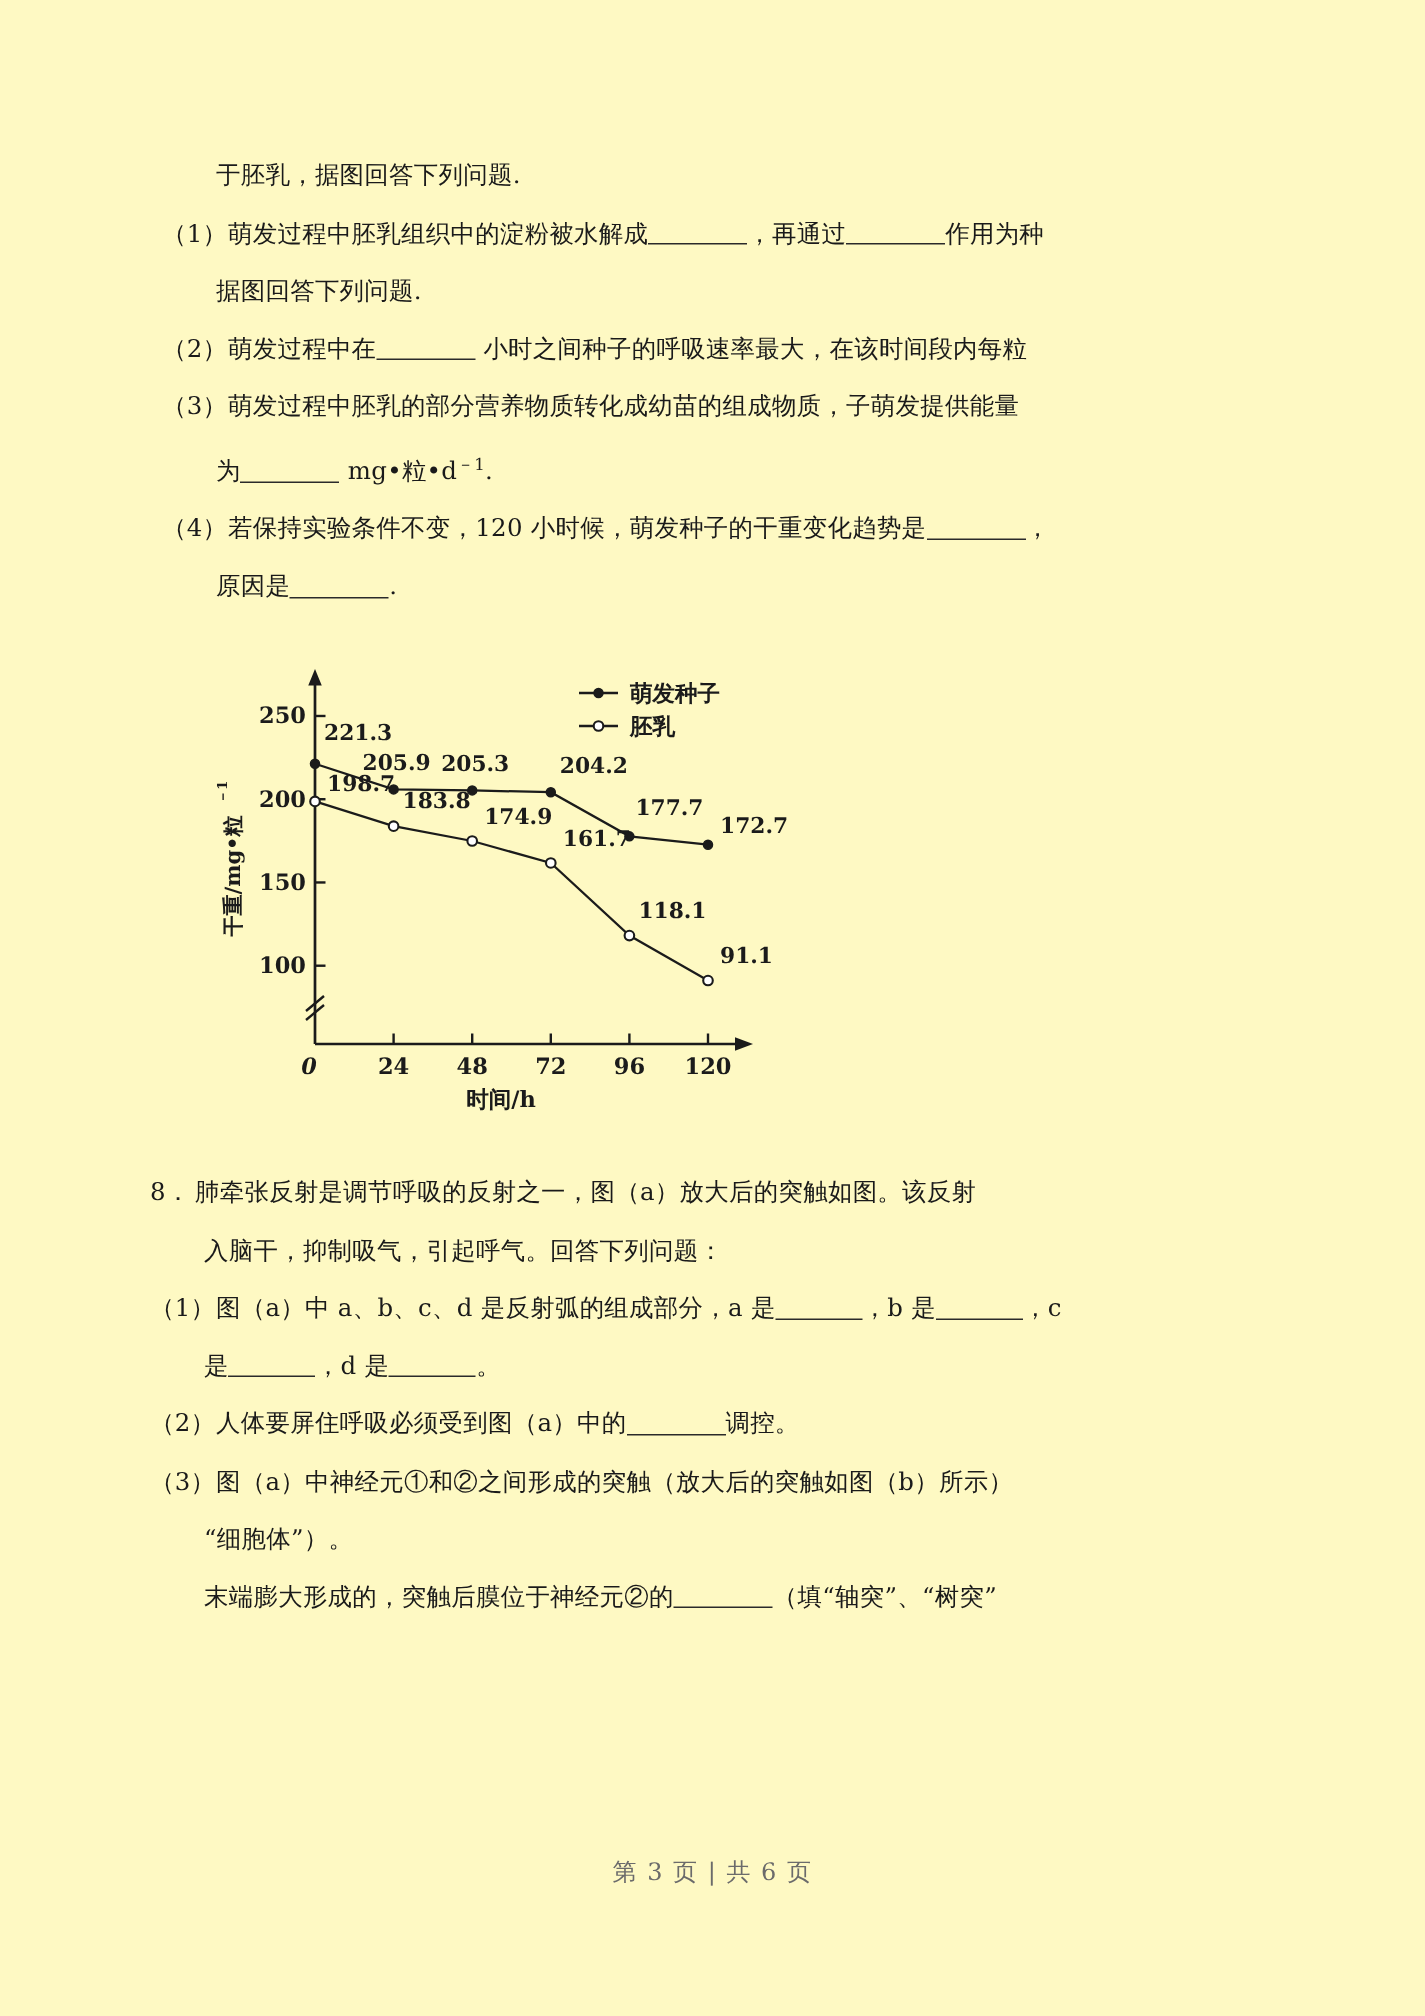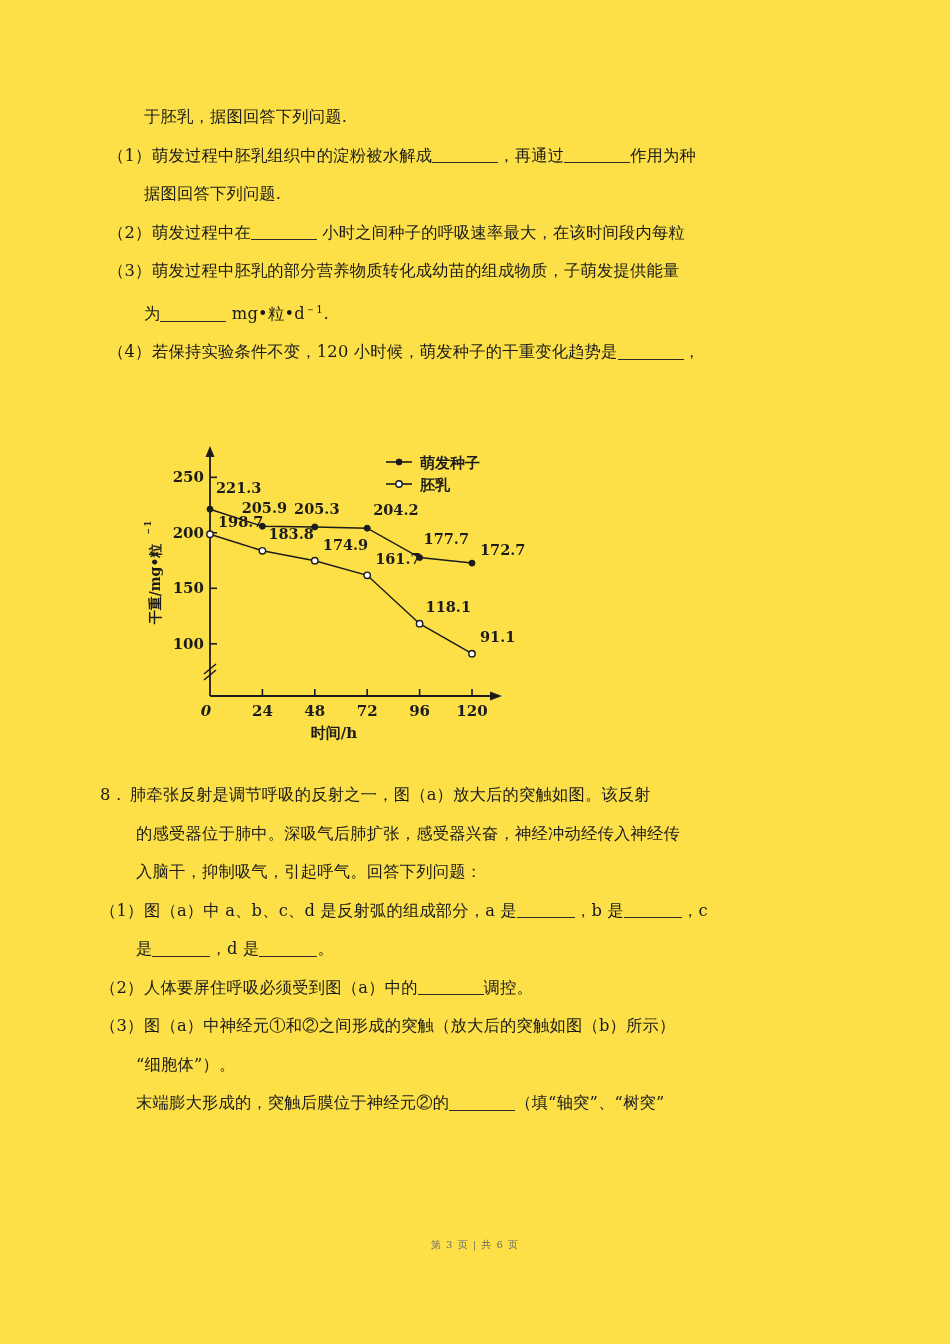--- a/index.html
+++ b/index.html
@@ -12,21 +12,21 @@
     height: 1344px;
     position: relative;
     font-family: "DejaVu Serif", "Liberation Serif", serif;
     color: #1a1a1a;
     overflow: hidden;
   }
 
   .page {
     position: absolute;
     inset: 0;
-    background: #fde047;
+    background: #fef9c3;
   }
 
   
   .body-text {
     position: absolute;
     left: 108px;
     top: 98px;
     width: 715px;
   }
 
@@ -71,21 +71,21 @@
   }
   .figure svg { display: block; }
 
   
   .footer {
     position: absolute;
     left: 0;
     right: 0;
     top: 1238px;
     text-align: center;
-    font-size: 10px;
+    font-size: 16px;
     color: #6b6b6b;
     letter-spacing: 1px;
   }
 </style>
 </head>
 <body>
 
 <div class="page">
 
   <div class="body-text" id="block1" style="top:98px;">
@@ -109,20 +109,24 @@
         <span class="marker num">（3）</span>
         <span class="ptext">萌发过程中胚乳的部分营养物质转化成幼苗的组成物质，子萌发提供能量</span>
       </div>
       <div class="para">
         <span class="marker none"></span>
         <span class="ptext">为<span class="blank b-md"></span> mg•粒•d<span class="sup">－1</span>.</span>
       </div>
       <div class="para">
         <span class="marker num">（4）</span>
         <span class="ptext">若保持实验条件不变，120 小时候，萌发种子的干重变化趋势是<span class="blank b-md"></span>，</span>
+      </div>
+      <div class="para">
+        <span class="marker none"></span>
+        <span class="ptext">原因是<span class="blank b-md"></span>.</span>
       </div>
     </div>
 
   <div class="figure">
     <svg id="chart-svg" width="416" height="328" viewBox="0 0 416 328">
         <line x1="76" y1="22" x2="76" y2="262" stroke="#1b1b1b" stroke-width="1.8"></line>
         <polygon points="76,12 71.5,23 80.5,23" fill="#1b1b1b"></polygon>
         <line x1="76" y1="262" x2="358" y2="262" stroke="#1b1b1b" stroke-width="1.8"></line>
         <polygon points="368,262 356,257.5 356,266.5" fill="#1b1b1b"></polygon>
         <line x1="70" y1="240" x2="82" y2="230" stroke="#1b1b1b" stroke-width="1.6"></line>
@@ -184,24 +188,20 @@
       </svg>
   </div>
 
   <div class="body-text" id="block2" style="top:776px; left:100px; width:723px;">
       <div class="para">
         <span class="marker qnum">8．</span>
         <span class="ptext">肺牵张反射是调节呼吸的反射之一，图（a）放大后的突触如图。该反射</span>
       </div>
       <div class="para">
         <span class="marker none"></span>
-        <span class="ptext">的感受器位于肺中。深吸气后肺扩张，感受器兴奋，神经冲动经传入神经传</span>
-      </div>
-      <div class="para">
-        <span class="marker none"></span>
         <span class="ptext">入脑干，抑制吸气，引起呼气。回答下列问题：</span>
       </div>
       <div class="para">
         <span class="marker num">（1）</span>
         <span class="ptext">图（a）中 a、b、c、d 是反射弧的组成部分，a 是<span class="blank b-sm"></span>，b 是<span class="blank b-sm"></span>，c</span>
       </div>
       <div class="para">
         <span class="marker none"></span>
         <span class="ptext">是<span class="blank b-sm"></span>，d 是<span class="blank b-sm"></span>。</span>
       </div>

